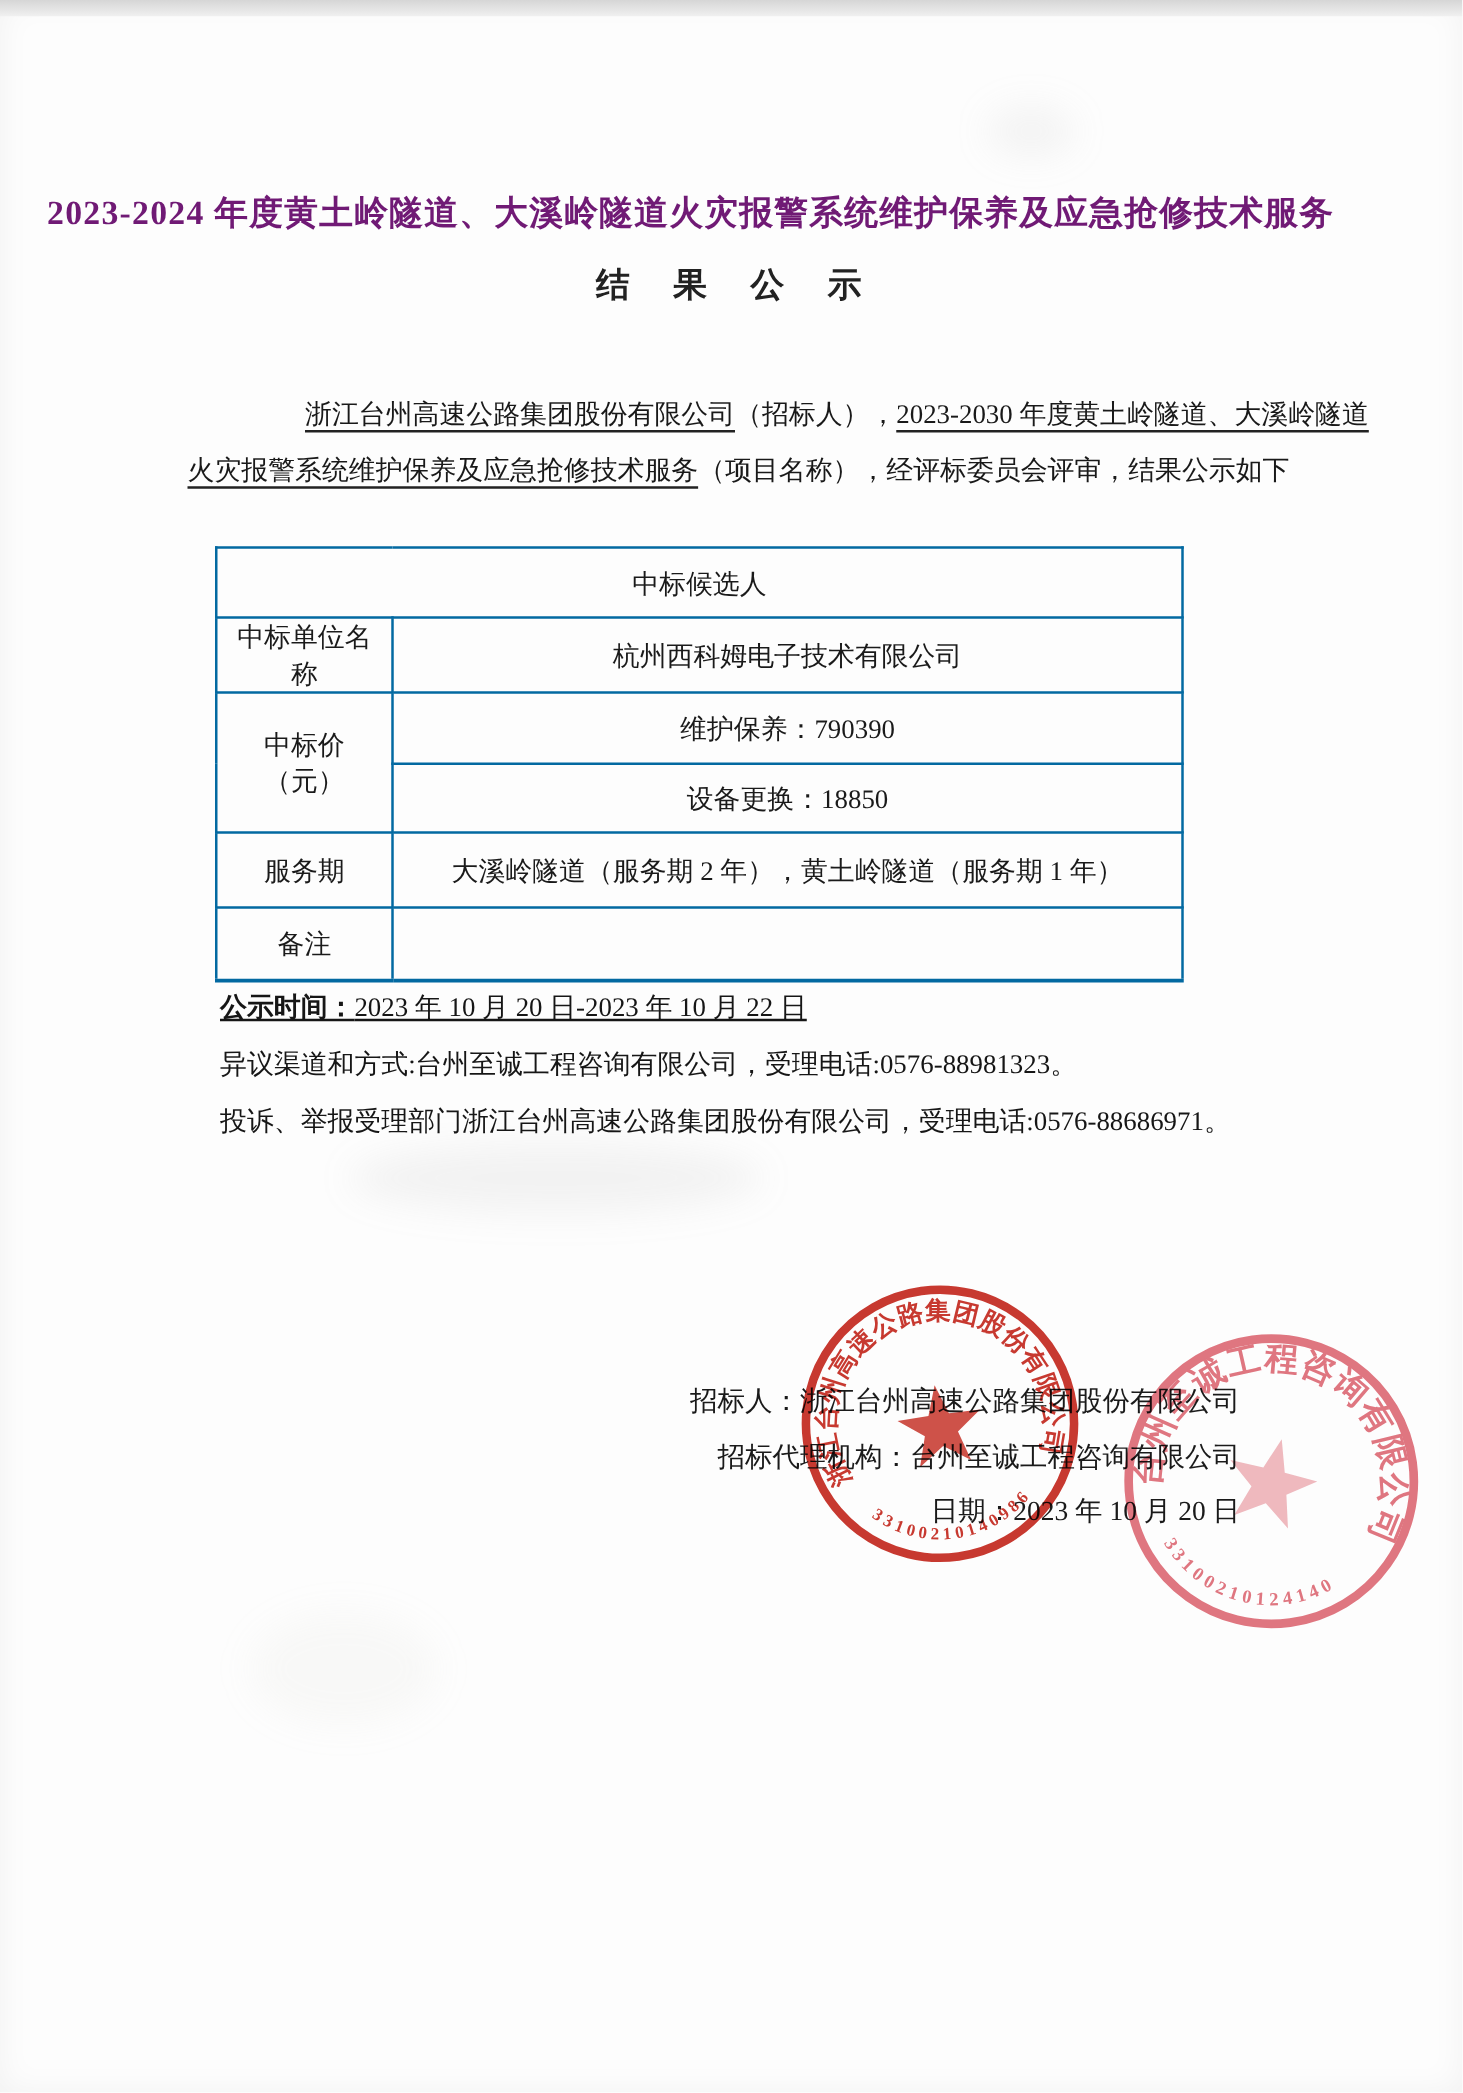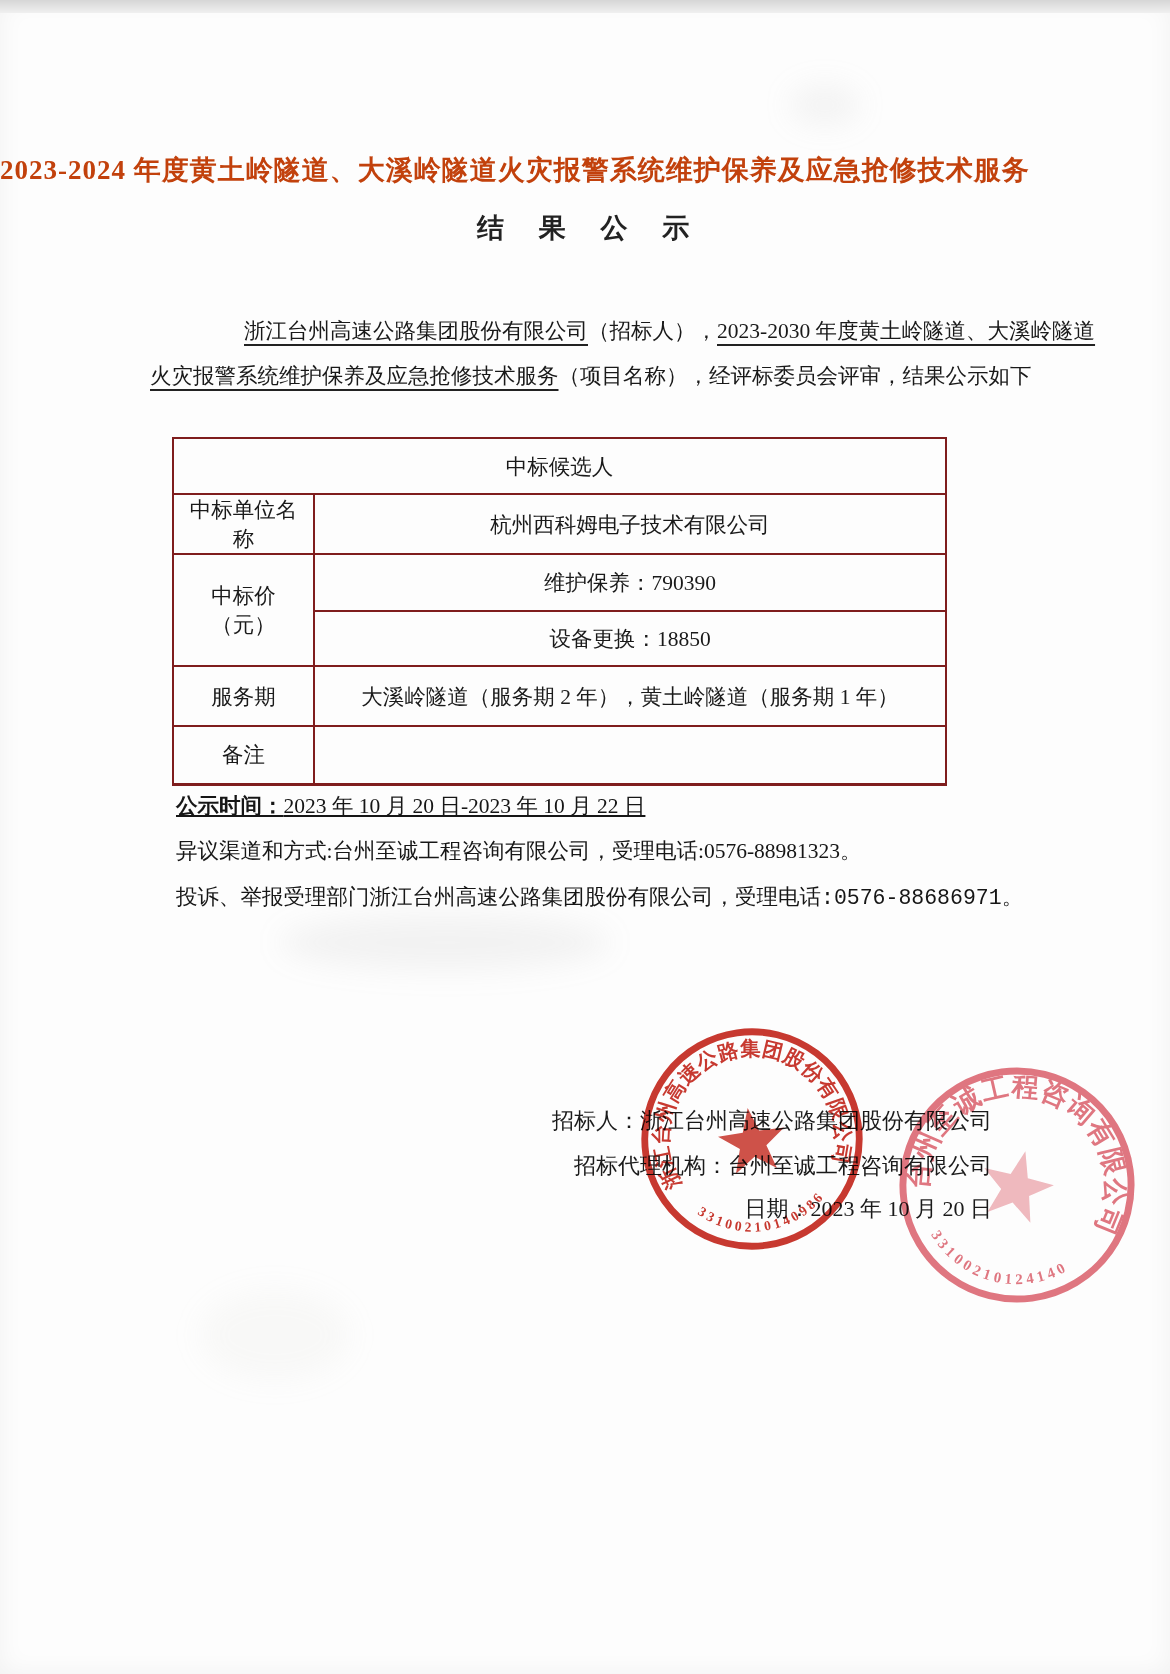--- a/index.html
+++ b/index.html
@@ -9,22 +9,22 @@
     font-family:"Liberation Serif","DejaVu Serif",serif;
     color:#1c1c1c;
     box-shadow:inset 0 0 26px rgba(0,0,0,.05);
   }
   .top-strip{
     position:absolute;left:0;top:0;width:100%;height:13px;
     background:linear-gradient(#d6d6d6,#f0f0f0);
   }
   .title-1{
     position:absolute;left:0;top:152px;width:1105px;
-    font-size:27px;font-weight:700;letter-spacing:1px;
-    color:#c2410c;white-space:nowrap;
+    text-align:center;font-size:27px;font-weight:700;letter-spacing:1px;
+    color:#701a75;white-space:nowrap;
   }
   .title-2{
     position:absolute;left:0;top:210px;width:1180px;
     text-align:center;font-size:27px;font-weight:700;letter-spacing:14px;
     color:#222;
   }
   .intro-line{
     position:absolute;left:150px;width:880px;
     font-size:21.5px;line-height:30px;white-space:nowrap;color:#191919;
   }
@@ -35,35 +35,35 @@
     text-underline-offset:6px;
     text-decoration-thickness:1.5px;
     text-decoration-color:#222;
   }
   table.result{
     position:absolute;left:172px;top:437px;width:773px;
     border-collapse:collapse;table-layout:fixed;
     font-size:21.5px;color:#1a1a1a;
   }
   table.result td{
-    border:2px solid #7f1d1d;text-align:center;vertical-align:middle;
+    border:2px solid #0369a1;text-align:center;vertical-align:middle;
     padding:0 6px;overflow:hidden;
   }
   table.result tr.last td{border-bottom-width:3px;margin-left:32px;}
   .smudge{position:absolute;border-radius:50%;filter:blur(14px);pointer-events:none;}
   .sm1{left:280px;top:915px;width:330px;height:55px;background:rgba(150,150,150,.10);}
   .sm2{left:790px;top:85px;width:70px;height:40px;background:rgba(170,170,170,.12);}
   .sm3{left:200px;top:1290px;width:150px;height:90px;background:rgba(190,185,180,.08);}
   .footer-line{
     position:absolute;left:176px;white-space:nowrap;
     font-size:21.5px;color:#161616;
   }
   .fl1{top:791px;text-decoration:underline;}
   .fl2{top:836px;}
-  .fl3{top:882px;font-family:Liberation Mono, monospace;}
+  .fl3{top:882px;}
   .bold{font-weight:700;}
   .sig-line{
     position:absolute;right:178px;text-align:left;white-space:nowrap;
     font-size:22px;color:#1a1a1a;
   }
   .sig1{top:1106px;}
   .sig2{top:1151px;}
   .sig3{top:1194px;}
   .seal{position:absolute;mix-blend-mode:multiply;pointer-events:none;}
   .seal-left{left:635px;top:1022px;width:234px;height:234px;opacity:.92;transform:rotate(-8deg);}

